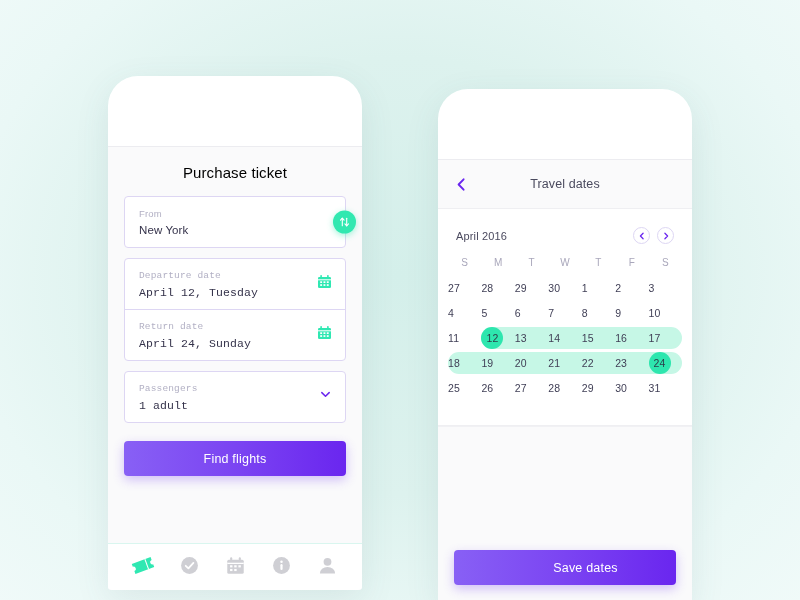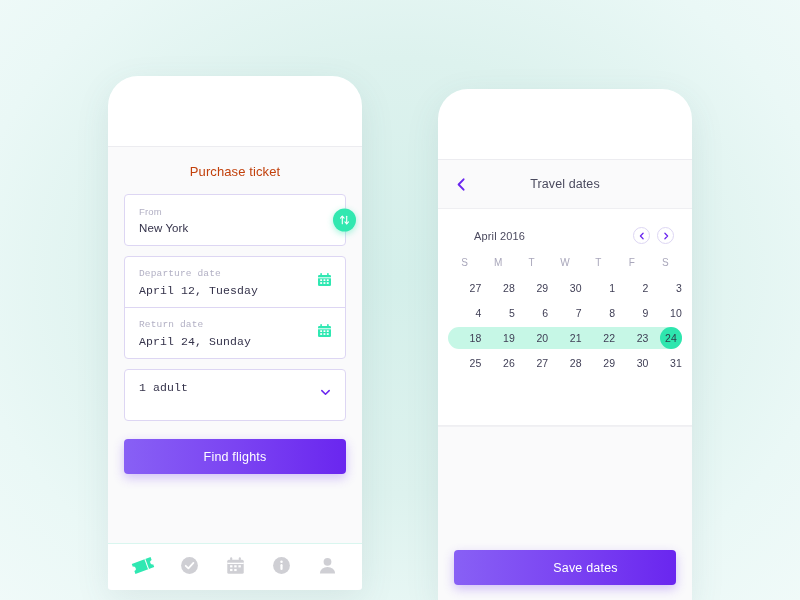--- a/index.html
+++ b/index.html
@@ -33,22 +33,22 @@
     position: absolute;
     left: 0; top: 70px;
     width: 254px; height: 444px;
     background: #fafafb;
     border-top: 1px solid #ececf0;
     border-bottom: 1px solid #ececf0;
   }
 
   .screen-title {
     text-align: center;
-    font-size: 13px;
-    color: #c2410c;
+    font-size: 15px;
+    color: #000000;
     padding-top: 17px;
     letter-spacing: .1px;
   }
 
   .card {
     position: relative;
     margin: 0 16px;
     background: #ffffff;
     border: 1px solid #ddd6f3;
     border-radius: 4px;
@@ -145,21 +145,21 @@
   .cal-panel {
     position: absolute;
     left: 0; top: 120px;
     width: 254px; height: 217px;
     background: #ffffff;
     border-bottom: 1px solid #efeff2;
   }
 
   .cal-head {
     display: flex; align-items: center; justify-content: space-between;
-    padding: 18px 18px 0 36px;
+    padding: 18px 18px 0 18px;
   }
   .cal-month { font-size: 11px; color: #4b4a5f; letter-spacing: .15px; }
   .cal-arrows { display: flex; gap: 7px; }
   .round-arrow {
     width: 17px; height: 17px; border-radius: 50%;
     border: 1px solid #ddd6f3;
     display: flex; align-items: center; justify-content: center;
     background: #fff;
     cursor: pointer;
   }
@@ -181,21 +181,21 @@
     margin-bottom: 1px;
   }
   .range-band {
     position: absolute;
     top: 1px; height: 22px;
     background: #c6f7e6;
     z-index: 0;
   }
   .day {
     position: relative; z-index: 1;
-    text-align: right;
+    text-align: left;
     font-size: 10.5px;
     color: #3f3e55;
     letter-spacing: .1px;
   }
   .day.sel span {
     display: inline-flex; align-items: center; justify-content: center;
     width: 22px; height: 22px; border-radius: 50%;
     background: #2ee6ae; color: #2d3d4a;
     font-size: 10.5px;
   }
@@ -276,20 +276,21 @@
             <rect x="3.2" y="10.2" width="1.9" height="1.7" fill="#ffffff"></rect>
             <rect x="6.5" y="10.2" width="1.9" height="1.7" fill="#ffffff"></rect>
             <rect x="9.8" y="10.2" width="1.9" height="1.7" fill="#ffffff"></rect>
           </svg>
         </span>
       </div>
     </div>
 
     <div class="card">
       <div class="field">
+        <div class="field-label">Passengers</div>
         <div class="field-value">1 adult</div>
         <span class="chev-ico">
           <svg width="13" height="13" viewBox="0 0 13 13" aria-hidden="true">
             <path d="M2.8 4.6 L6.5 8.3 L10.2 4.6" fill="none" stroke="#6a26ef" stroke-width="1.5" stroke-linecap="round" stroke-linejoin="round"></path>
           </svg>
         </span>
       </div>
     </div>
 
     <button class="primary-btn">Find flights</button>
@@ -406,20 +407,30 @@
         <div class="week">
           <div class="day">4</div>
           <div class="day">5</div>
           <div class="day">6</div>
           <div class="day">7</div>
           <div class="day">8</div>
           <div class="day">9</div>
           <div class="day">10</div>
         </div>
         <div class="week">
+          <div class="range-band" style="left: 14.2857%; width: 85.7143%; border-radius: 11px;"></div>
+          <div class="day">11</div>
+          <div class="day sel"><span>12</span></div>
+          <div class="day">13</div>
+          <div class="day">14</div>
+          <div class="day">15</div>
+          <div class="day">16</div>
+          <div class="day">17</div>
+        </div>
+        <div class="week">
           <div class="range-band" style="left: 0%; width: 100%; border-radius: 11px;"></div>
           <div class="day">18</div>
           <div class="day">19</div>
           <div class="day">20</div>
           <div class="day">21</div>
           <div class="day">22</div>
           <div class="day">23</div>
           <div class="day sel"><span>24</span></div>
         </div>
         <div class="week">

